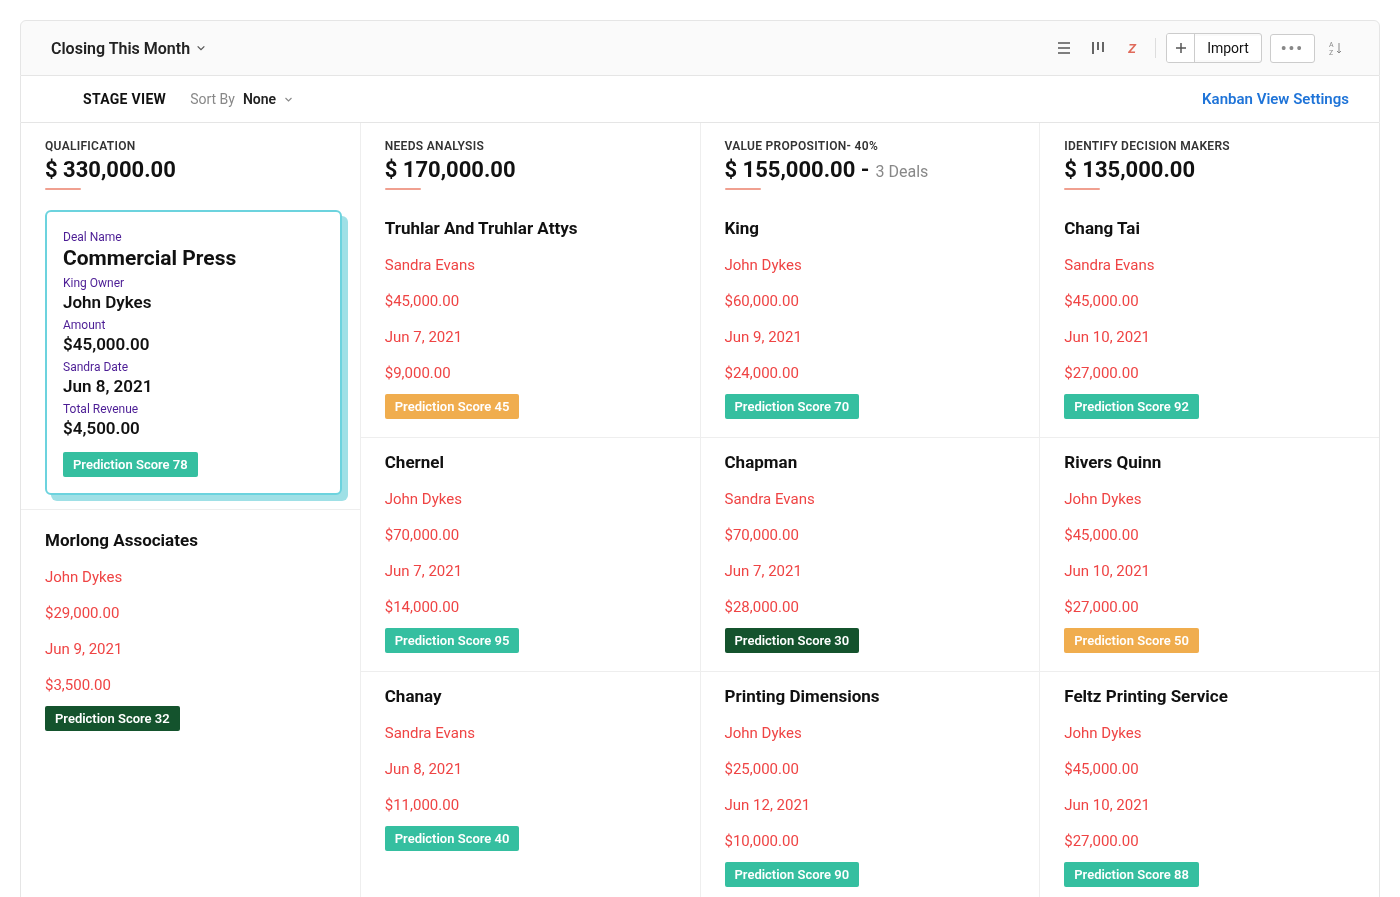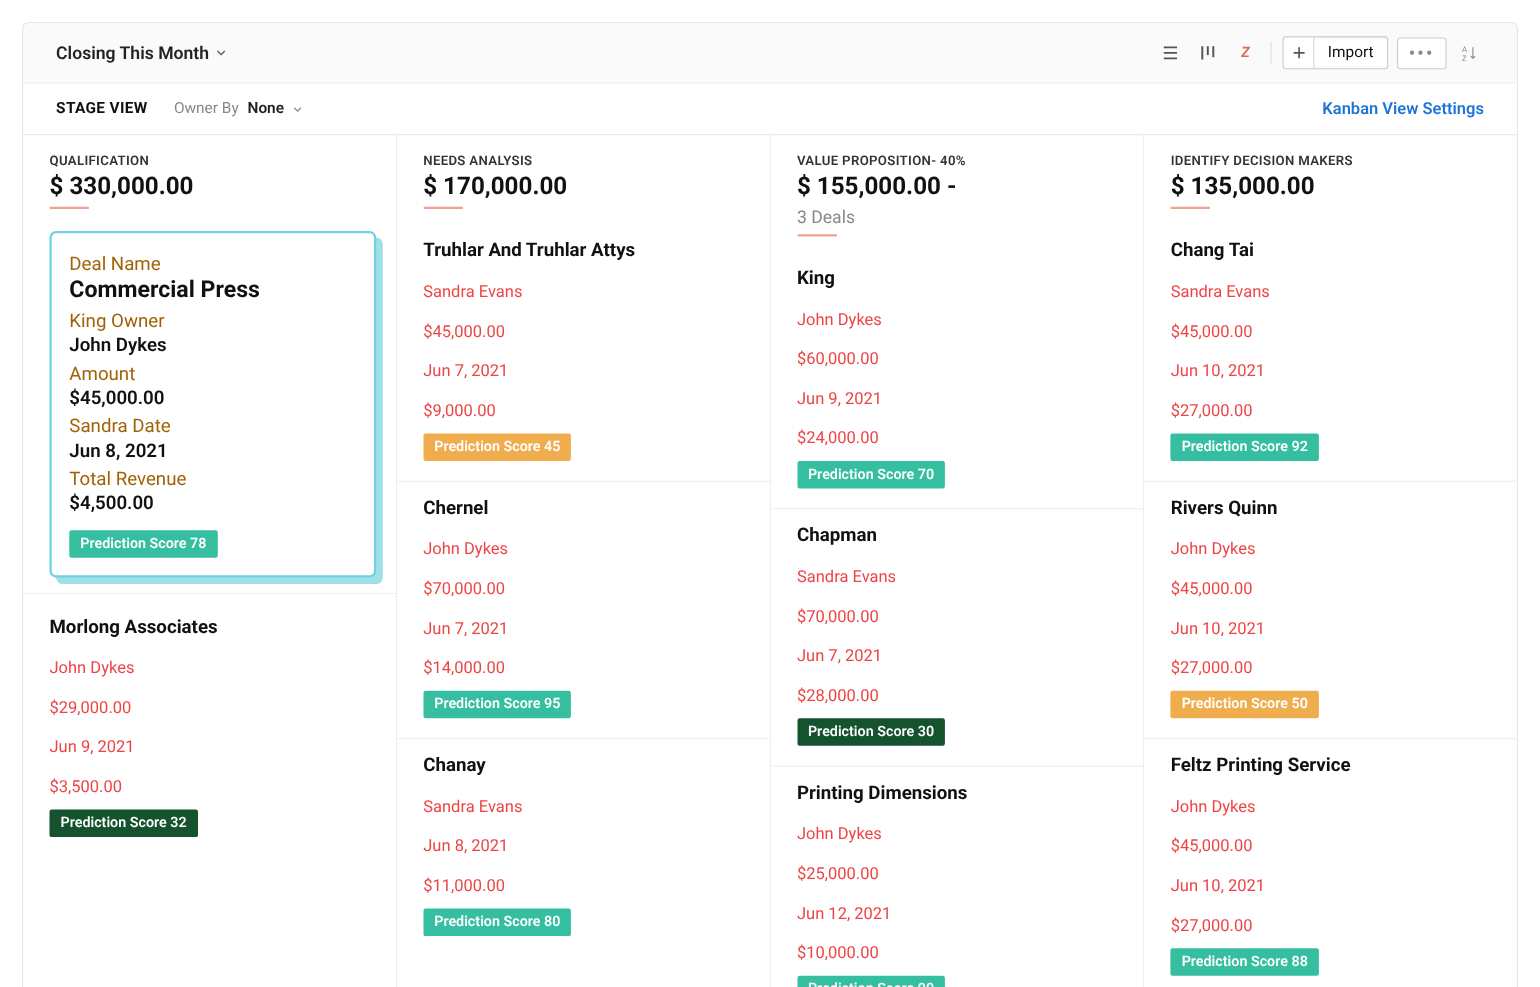--- a/index.html
+++ b/index.html
@@ -11,46 +11,46 @@
 .icon-btn svg { width: 16px; height: 16px; }
 .divider { width: 1px; height: 20px; background: #ddd; margin: 0 2px; }
 .add-import { display: flex; align-items: center; border: 1px solid #ccc; border-radius: 3px; overflow: hidden; }
 .add-btn { width: 28px; height: 28px; display: flex; align-items: center; justify-content: center; border-right: 1px solid #ccc; cursor: pointer; background:#fff; }
 .import-btn { padding: 4px 12px; font-size: 14px; cursor: pointer; background:#fff; }
 .dots-btn { border: 1px solid #ccc; border-radius: 3px; padding: 4px 10px; cursor: pointer; background:#fff; color:#888; letter-spacing:2px; font-weight:bold; }
 .sort-az { width: 26px; height: 26px; display:flex; align-items:center; justify-content:center; color:#888; cursor:pointer; font-size:11px; }
 
 .subbar { display: flex; align-items: center; justify-content: space-between; padding: 14px 30px; margin: 0 20px; border-left:1px solid #e5e5e5; border-right:1px solid #e5e5e5; background:#fff;}
 .subbar-left { display: flex; align-items: center; gap: 24px; }
-.stage-view-label { font-weight: 700; font-size: 14px; letter-spacing: 0.3px; }
+.stage-view-label { font-weight: 700; font-size: 14px; letter-spacing: 0.3px; margin-left: 32px; }
 .sortby { display: flex; align-items: center; gap: 8px; font-size: 14px; color: #888; }
 .sortby-value { color: #222; font-weight: 600; }
 .kanban-link { color: #1f74d8; font-weight: 600; font-size: 15px; cursor: pointer; }
 
 .board { display: flex; margin: 0 20px 20px 20px; border:1px solid #e5e5e5; border-top:1px solid #e5e5e5; border-radius:0 0 6px 6px; background:#fff; }
 .col { flex: 1; min-width: 0; border-right: 1px solid #eee; }
 .col:last-child { border-right: none; }
 .col-header { padding: 16px 24px 6px 24px; }
 .col-title { font-size: 12px; font-weight: 600; color: #333; letter-spacing: 0.3px; text-transform: uppercase; }
-.col-amount-line { display:flex; align-items:baseline; gap:6px;flex-direction:column; }
+.col-amount-line { display:flex; align-items:baseline; gap:6px; }
 .col-amount { font-size: 22px; font-weight: 700; color: #111; margin-top: 4px; }
 .col-sub { font-size: 16px; color: #888; }
 .col-underline { width: 36px; height: 2px; background: #f0a090; margin: 6px 0 8px 0; border-radius:1px; }
 
 .card { padding: 14px 24px 18px 24px; border-bottom: 1px solid #eee; cursor:pointer; }
 .card:last-child { border-bottom: none; }
 .card-title { font-size: 17px; font-weight: 700; color: #111; margin-bottom: 4px; }
 .card-line { font-size: 15px; color: #ef4444; margin-top: 18px; }
 .score-badge { display: inline-block; margin-top: 12px; padding: 5px 10px; font-size: 13px; font-weight: 600; color: #fff; border-radius: 2px; }
 .score-green { background: #35bfa0; }
 .score-amber { background: #f0ad4e; }
 .score-red { background: #14532d; }
 
 .spotlight { margin: 6px 18px 14px 24px; border: 2px solid #6cd3de; border-radius: 6px; padding: 12px 16px 16px 16px; box-shadow: 6px 6px 0 0 #9fe0e6; cursor:pointer; background:#fff;}
-.spotlight .label { font-size: 17px; color: #a16207; margin-top: 6px; }
+.spotlight .label { font-size: 12px; color: #4c1d95; margin-top: 6px; }
 .spotlight .value { font-size: 17px; font-weight: 600; color: #111; margin-top:2px;}
 .spotlight .value.big { font-size: 21px; font-weight: 700; }
 .spotlight .score-badge { margin-top: 14px; }
 
 .col0-rest .card { border-top:1px solid #eee; border-bottom:none; padding-top:20px;}
 </style>
 </head>
 <body>
 
 <div class="topbar">
@@ -89,21 +89,21 @@
           <path d="M11 3v10M9 11l2 2 2-2" stroke="#888" stroke-width="1" fill="none"></path>
         </svg>
     </span>
   </div>
 </div>
 
 <div class="subbar">
   <div class="subbar-left">
     <span class="stage-view-label">STAGE VIEW</span>
     <div class="sortby">
-      <span>Owner By</span>
+      <span>Sort By</span>
       <span class="sortby-value">None</span>
       <svg viewBox="0 0 12 12" width="9" height="9">
           <path d="M2 4 L6 8 L10 4" stroke="#888" stroke-width="1.5" fill="none"></path>
         </svg>
     </div>
   </div>
   <span class="kanban-link">Kanban View Settings</span>
 </div>
 
 <div class="board">
@@ -159,21 +159,21 @@
       <div class="card-line">$70,000.00</div>
       <div class="card-line">Jun 7, 2021</div>
       <div class="card-line">$14,000.00</div>
       <span class="score-badge score-green">Prediction Score 95</span>
     </div>
     <div class="card">
       <div class="card-title">Chanay</div>
       <div class="card-line">Sandra Evans</div>
       <div class="card-line">Jun 8, 2021</div>
       <div class="card-line">$11,000.00</div>
-      <span class="score-badge score-green">Prediction Score 80</span>
+      <span class="score-badge score-green">Prediction Score 40</span>
     </div>
   </div>
 
   <div class="col">
     <div class="col-header">
       <div class="col-title">VALUE PROPOSITION- 40%</div>
       <div class="col-amount-line">
         <span class="col-amount">$ 155,000.00 -</span>
         <span class="col-sub">3 Deals</span>
       </div>

